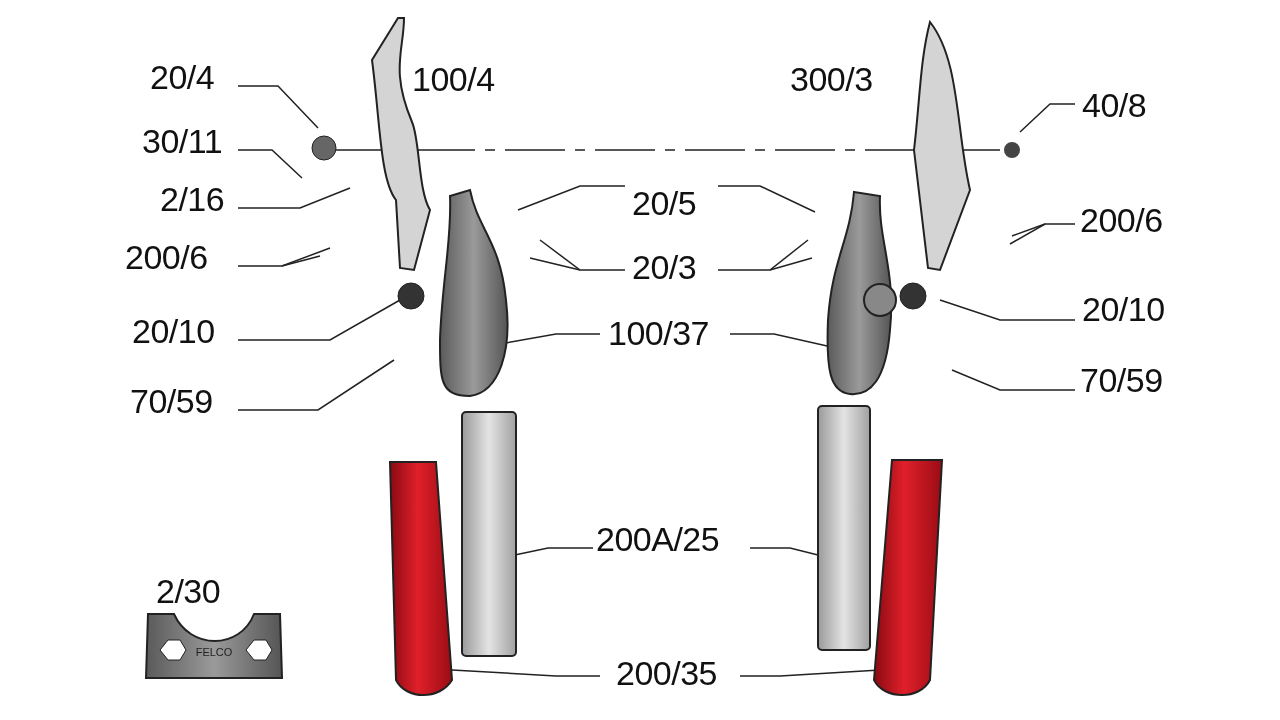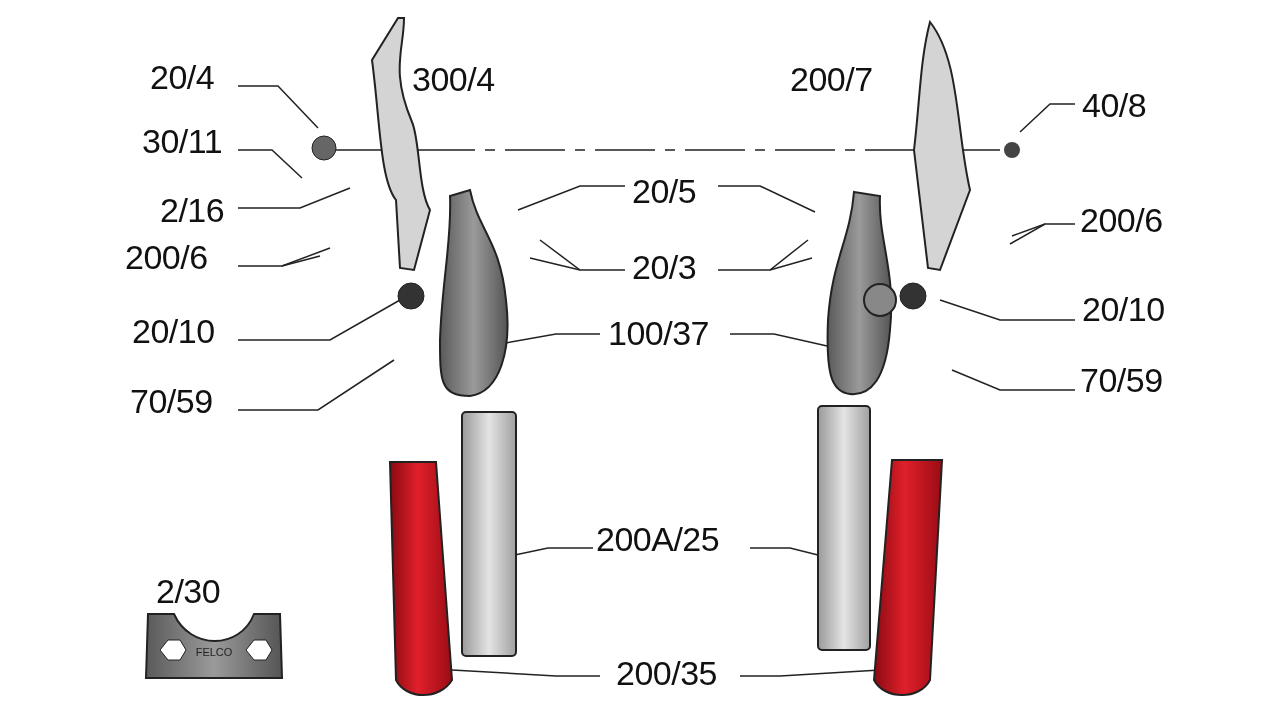--- a/index.html
+++ b/index.html
@@ -78,26 +78,26 @@
   <path d="M390,462 L436,462 L452,680 C440,700 406,700 396,680 Z" fill="url(#red)" stroke="#222" stroke-width="2"></path>
   <path d="M892,460 L942,460 L930,680 C920,700 884,700 874,680 Z" fill="url(#red)" stroke="#222" stroke-width="2"></path>
 
   <path d="M148,614 L174,614 C190,650 240,650 254,614 L280,614 L282,678 L146,678 Z" fill="url(#grey)" stroke="#222" stroke-width="2"></path>
   <polygon points="160,650 168,640 180,640 186,650 180,660 168,660" fill="#fff" stroke="#222"></polygon>
   <polygon points="246,650 254,640 266,640 272,650 266,660 254,660" fill="#fff" stroke="#222"></polygon>
   <text x="214" y="656" text-anchor="middle" font-family="Liberation Sans, sans-serif" font-size="11" fill="#222">FELCO</text>
 </svg>
 
 <div class="lbl" style="left:150px;top:60px">20/4</div>
-<div class="lbl" style="left:412px;top:62px">300/4</div>
-<div class="lbl" style="left:790px;top:62px">200/7</div>
+<div class="lbl" style="left:412px;top:62px">100/4</div>
+<div class="lbl" style="left:790px;top:62px">300/3</div>
 <div class="lbl" style="left:1082px;top:88px">40/8</div>
 <div class="lbl" style="left:142px;top:124px">30/11</div>
-<div class="lbl" style="left:160px;top:193px">2/16</div>
-<div class="lbl" style="left:632px;top:174px">20/5</div>
+<div class="lbl" style="left:160px;top:182px">2/16</div>
+<div class="lbl" style="left:632px;top:186px">20/5</div>
 <div class="lbl" style="left:1080px;top:203px">200/6</div>
 <div class="lbl" style="left:125px;top:240px">200/6</div>
 <div class="lbl" style="left:632px;top:250px">20/3</div>
 <div class="lbl" style="left:1082px;top:292px">20/10</div>
 <div class="lbl" style="left:132px;top:314px">20/10</div>
 <div class="lbl" style="left:608px;top:316px">100/37</div>
 <div class="lbl" style="left:1080px;top:363px">70/59</div>
 <div class="lbl" style="left:130px;top:384px">70/59</div>
 <div class="lbl" style="left:596px;top:522px">200A/25</div>
 <div class="lbl" style="left:156px;top:574px">2/30</div>

